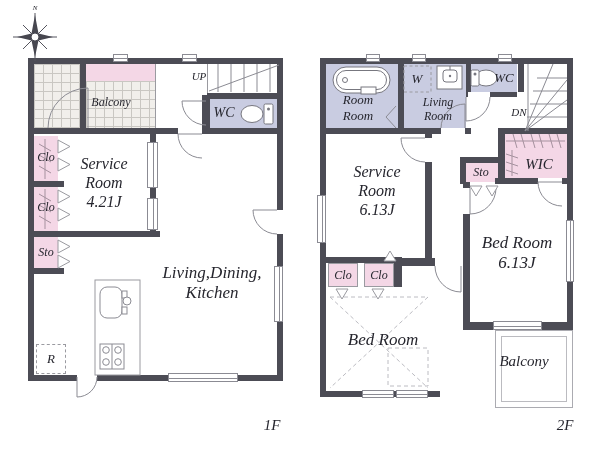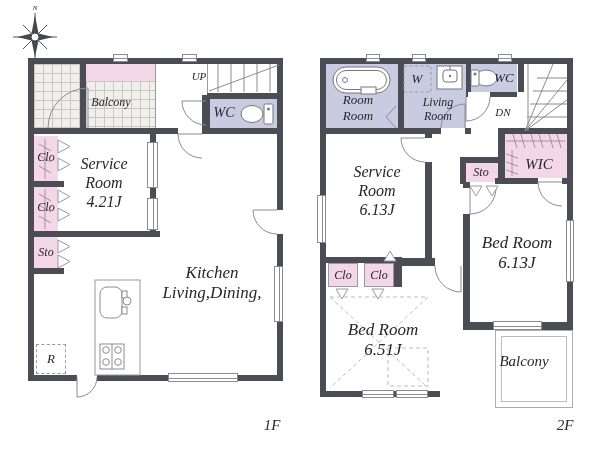--- a/index.html
+++ b/index.html
@@ -260,49 +260,48 @@
   <div class="lbl" style="left:224px;top:113px;font-size:14px;">WC</div>
   <div class="lbl" style="left:46px;top:157px;font-size:12px;">Clo</div>
   <div class="lbl" style="left:46px;top:207px;font-size:12px;">Clo</div>
   <div class="lbl" style="left:46px;top:252px;font-size:12px;">Sto</div>
   <div class="lbl" style="left:104px;top:183px;font-size:16px;">
     <span>Service</span>
     <span>Room</span>
     <span>4.21J</span>
   </div>
   <div class="lbl" style="left:212px;top:283px;font-size:17px;">
+    <span>Living,Dining,</span>
     <span>Kitchen</span>
-    <span>Living,Dining,</span>
   </div>
   <div class="lbl" style="left:51px;top:359px;font-size:13px;">R</div>
   <div class="lbl" style="left:272px;top:425px;font-size:15px;">1F</div>
 
   <div class="lbl" style="left:358px;top:108px;font-size:13px;">
     <span>Room</span>
     <span>Room</span>
   </div>
   <div class="lbl" style="left:417px;top:79px;font-size:13px;">W</div>
   <div class="lbl" style="left:438px;top:109px;font-size:12px;">
     <span>Living</span>
     <span>Room</span>
   </div>
   <div class="lbl" style="left:504px;top:78px;font-size:13px;">WC</div>
-  <div class="lbl" style="left:503px;top:113px;font-size:11px;">DN</div>
+  <div class="lbl" style="left:519px;top:113px;font-size:11px;">DN</div>
   <div class="lbl" style="left:539px;top:164px;font-size:15px;">WIC</div>
   <div class="lbl" style="left:481px;top:172px;font-size:12px;">Sto</div>
   <div class="lbl" style="left:377px;top:191px;font-size:16px;">
     <span>Service</span>
     <span>Room</span>
     <span>6.13J</span>
   </div>
   <div class="lbl" style="left:343px;top:275px;font-size:12px;">Clo</div>
   <div class="lbl" style="left:379px;top:275px;font-size:12px;">Clo</div>
   <div class="lbl" style="left:383px;top:340px;font-size:17px;">
     <span>Bed Room</span>
-    <span>6.51J</span>
   </div>
   <div class="lbl" style="left:517px;top:253px;font-size:17px;">
     <span>Bed Room</span>
     <span>6.13J</span>
   </div>
   <div class="lbl" style="left:524px;top:361px;font-size:15px;">Balcony</div>
   <div class="lbl" style="left:565px;top:425px;font-size:15px;">2F</div>
 
 </div>
 

